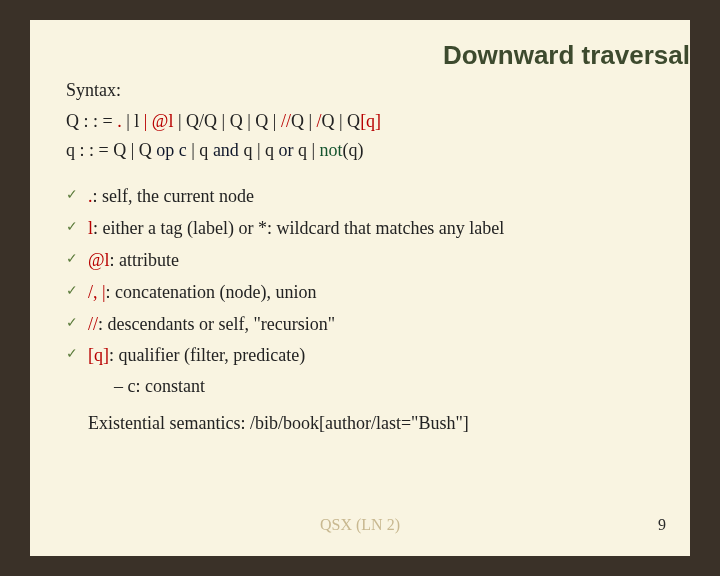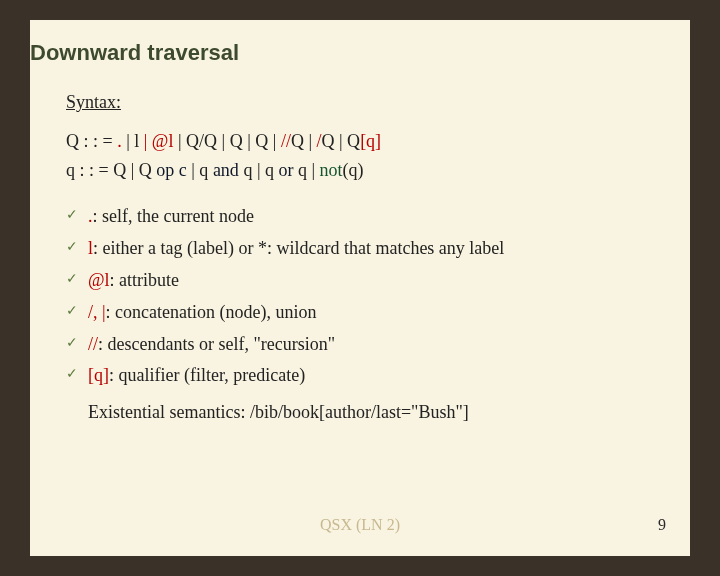--- a/index.html
+++ b/index.html
@@ -14,36 +14,35 @@
   .slide {
     background: #f9f4e1;
     margin: 20px 30px;
     width: 660px;
     height: 536px;
     position: relative;
     box-sizing: border-box;
     padding: 20px 0 0 0;
   }
   .title {
-    text-align: left;
-    font-size: 22px;
+    text-align: right;
+    font-size: 26px;
     font-weight: bold;
     color: #3d4a2e;
     font-family: Arial, Helvetica, sans-serif;
-    margin-bottom: 22px;
+    margin-bottom: 5px;
   }
   .content {
     padding: 0 32px 0 36px;
     font-size: 18px;
     color: #222;
     line-height: 1.6;
   }
   .syntax-header {
-    text-decoration: underline;
-    margin-bottom: 10px;
+    margin-bottom: 2px;
   }
   .grammar {
     margin-bottom: 18px;
   }
   .grammar-line {
     white-space: nowrap;
   }
   .red { color: #b80000; }
   .blue { color: #0f172a; }
   .not-green { color: #14532d; }
@@ -128,20 +127,21 @@
         <span class="red">/, |</span><span>: concatenation (node), union</span>
       </li>
       <li>
         <span class="check">✓</span>
         <span class="red">//</span><span>: descendants or self, "recursion"</span>
       </li>
       <li>
         <span class="check">✓</span>
         <span class="red">[q]</span><span>: qualifier (filter, predicate)</span>
         <ul class="sublist">
+          <li>c:  constant</li>
         </ul>
       </li>
     </ul>
 
     <div class="existential">Existential semantics: /bib/book[author/last="Bush"]</div>
   </div>
 
   <div class="faded">QSX (LN 2)</div>
   <div class="pagenum">9</div>
 </div>

